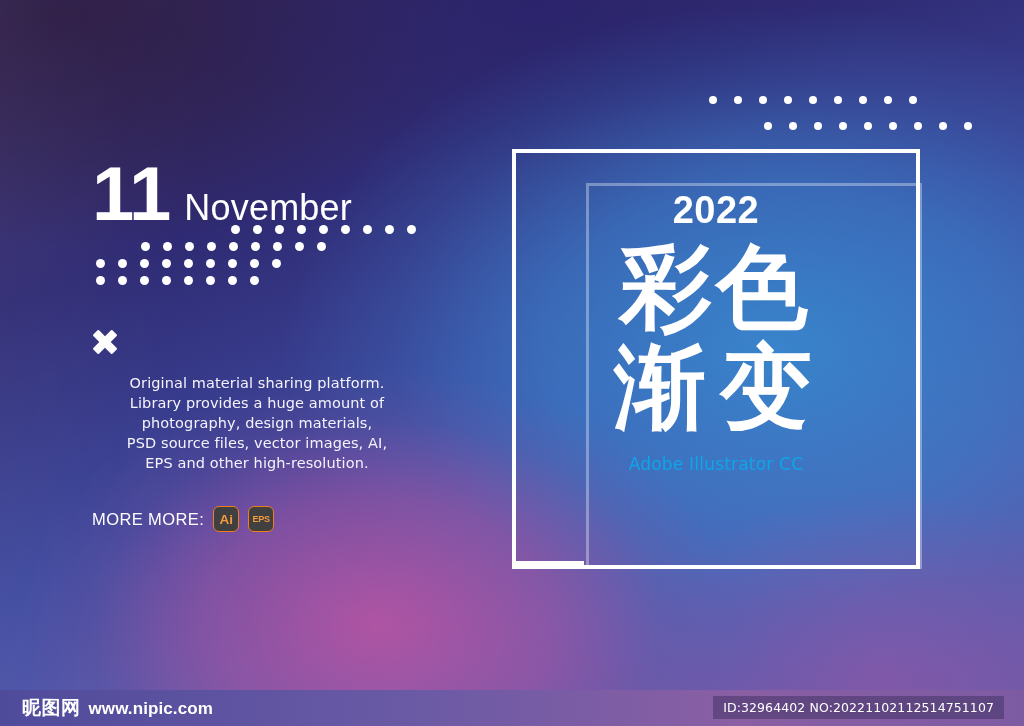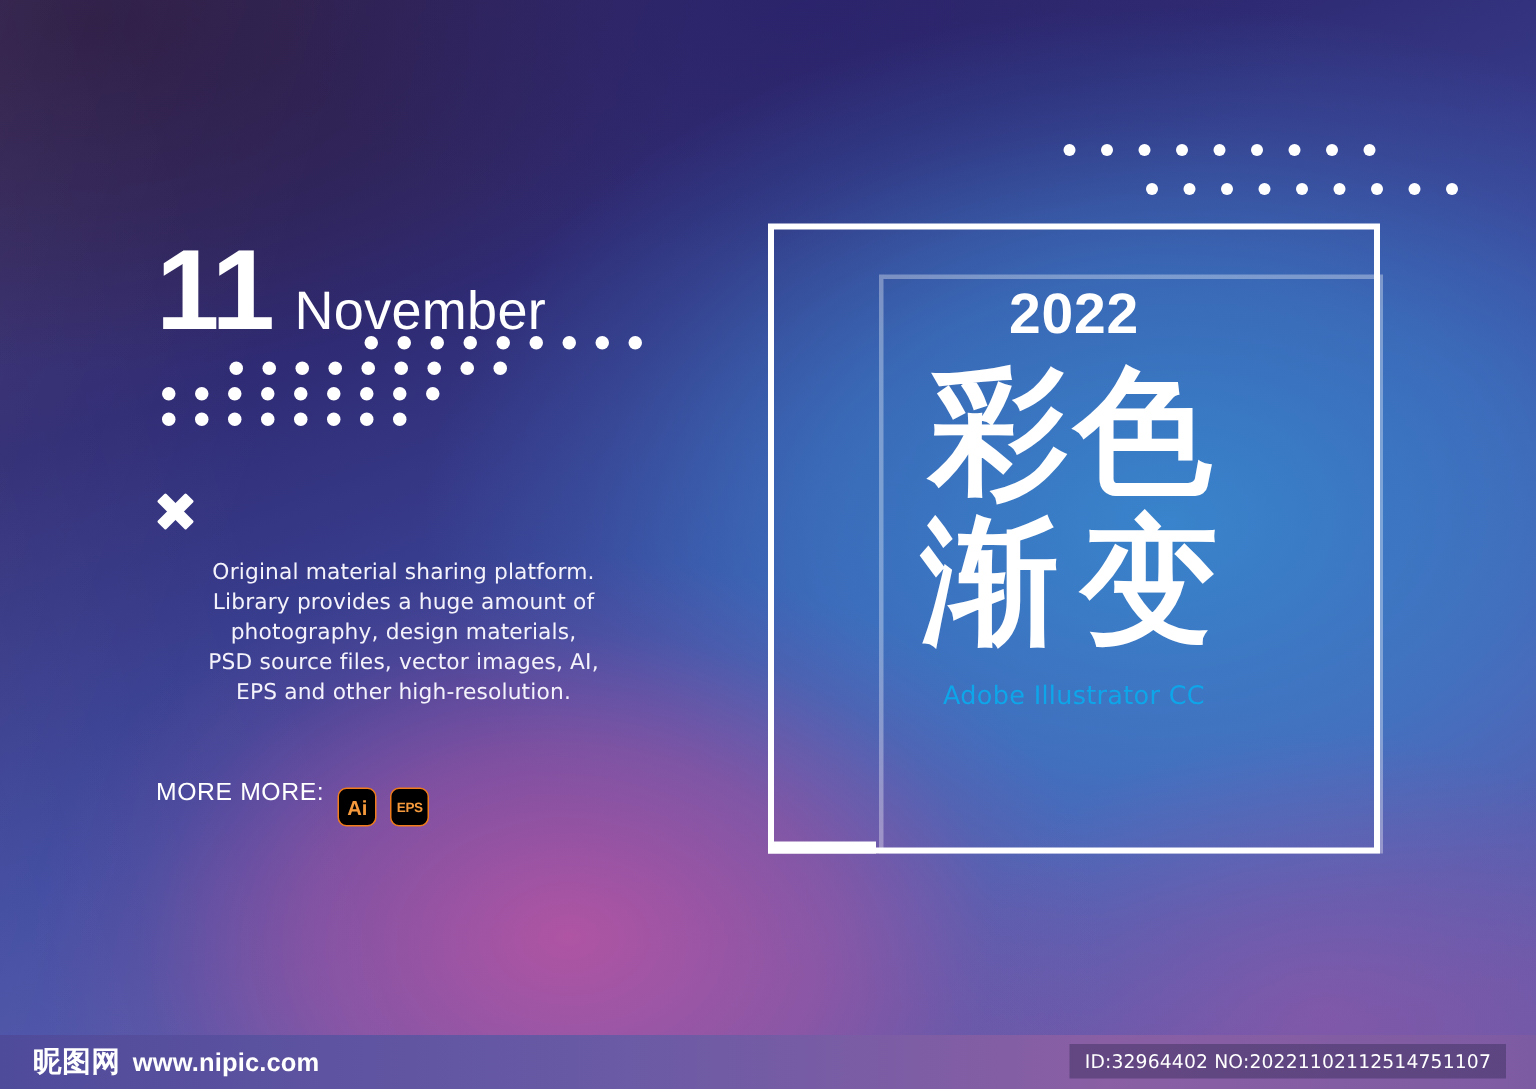--- a/index.html
+++ b/index.html
@@ -44,21 +44,21 @@
       linear-gradient(108deg, rgba(255,255,255,0.045) 0%, rgba(255,255,255,0) 22%),
       linear-gradient(72deg, rgba(255,255,255,0.03) 4%, rgba(255,255,255,0) 26%);
     opacity:.85;
   }
   .bg-topline{
     top:0;left:0;right:0;height:3px;
     background:linear-gradient(90deg,#1d1638 0%,#232057 48%,#2a2560 100%);
   }
 
   
-  .left-col{position:absolute;left:104px;top:160px;width:330px;}
+  .left-col{position:absolute;left:92px;top:160px;width:330px;}
 
   .date-row{display:flex;align-items:baseline;}
   .day{
     font-size:76px;line-height:.9;font-weight:700;color:#ffffff;
     letter-spacing:-1px;
   }
   .month{
     font-size:36px;color:#ffffff;font-weight:400;margin-left:14px;
     letter-spacing:.2px;
   }
@@ -85,23 +85,23 @@
   .body-copy{margin-top:18px;text-align:center;}
   .body-copy p{
     font-size:14.5px;line-height:20px;color:#f4f2fb;letter-spacing:.1px;
     font-family:"DejaVu Sans","Liberation Sans",sans-serif;
   }
 
   .more-row{display:flex;align-items:center;margin-top:33px;gap:9px;}
   .more-label{font-size:16.5px;color:#ffffff;letter-spacing:.4px;}
   .badge{
     width:26px;height:26px;border-radius:6px;
-    background:#000000;border:1.6px solid #f07c1b;
+    background:#404040;border:1.6px solid #f07c1b;
     display:flex;align-items:center;justify-content:center;
-    font-weight:700;color:#f59a3c;margin-top:20px;
+    font-weight:700;color:#f59a3c;
   }
   .badge.ai{font-size:13.5px;}
   .badge.eps{font-size:9px;letter-spacing:-.2px;}
 
   
   .dots-top{position:absolute;left:700px;top:96px;width:240px;height:40px;}
   .dots-top .dot{width:8px;height:8px;}
 
   .frame-ghost{
     position:absolute;left:586px;top:183px;width:336px;height:386px;

